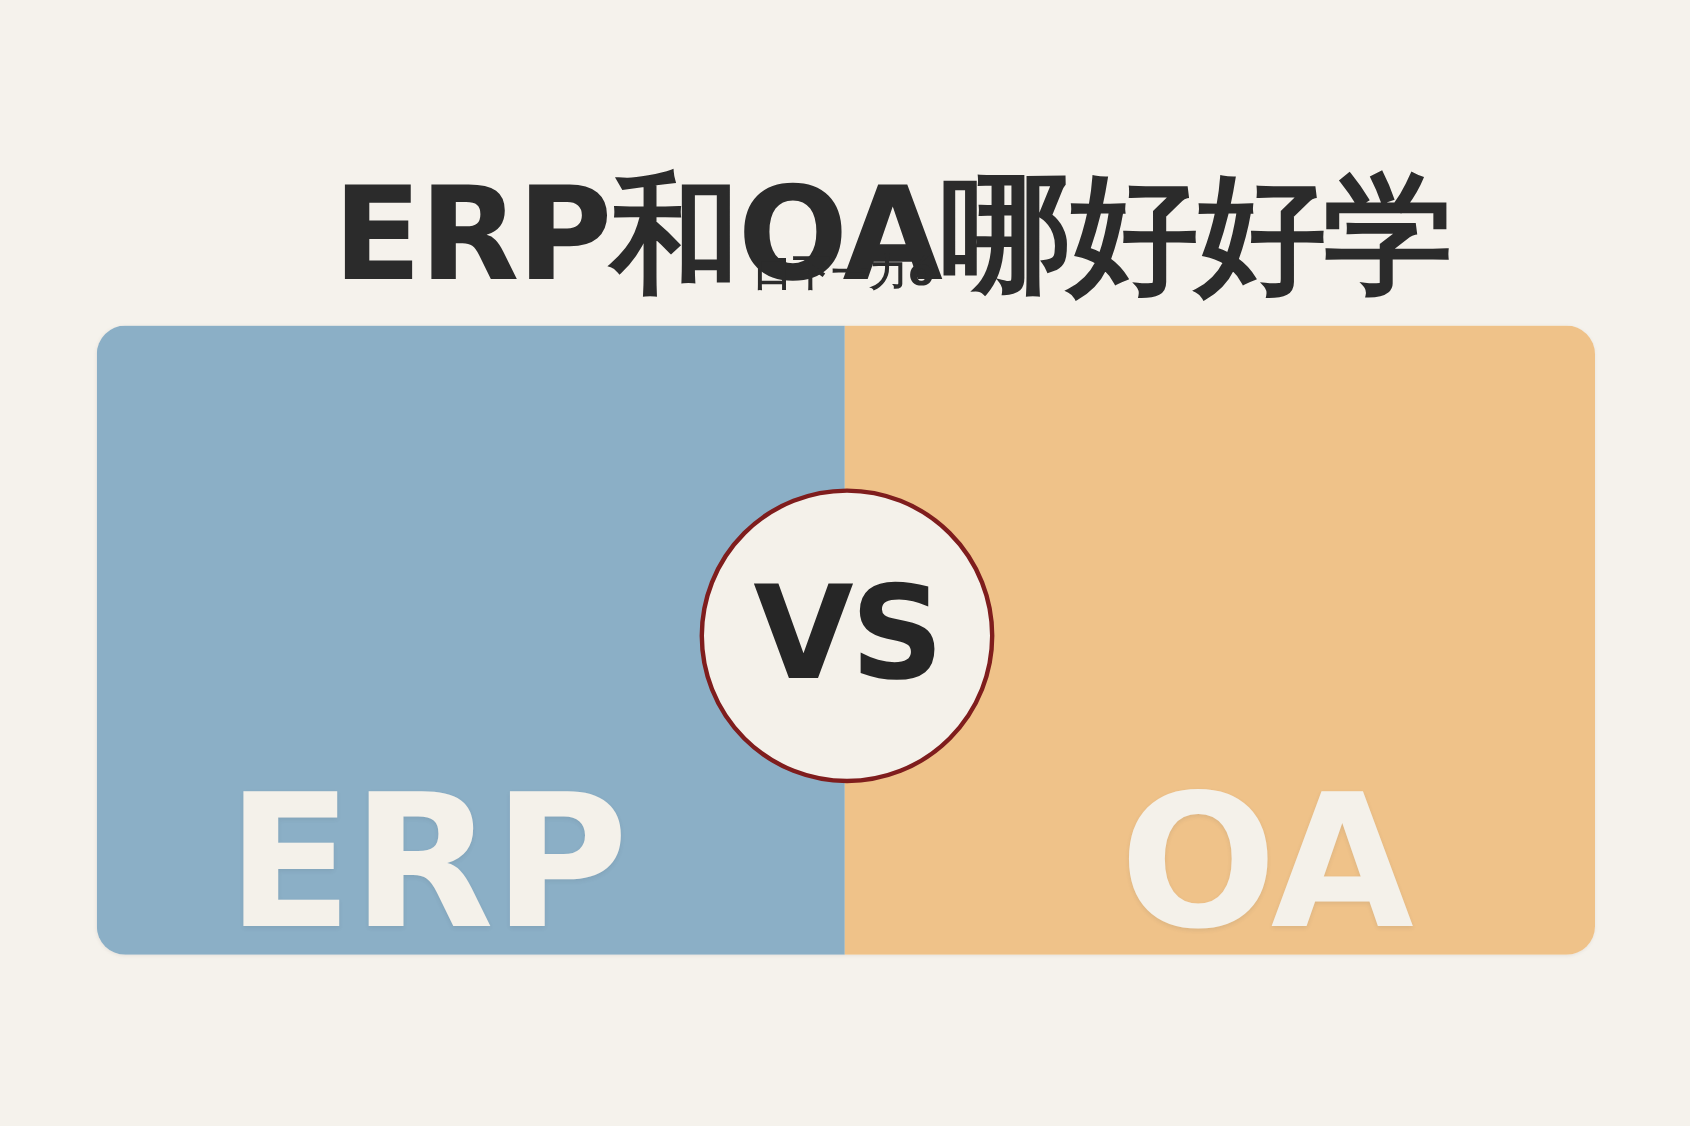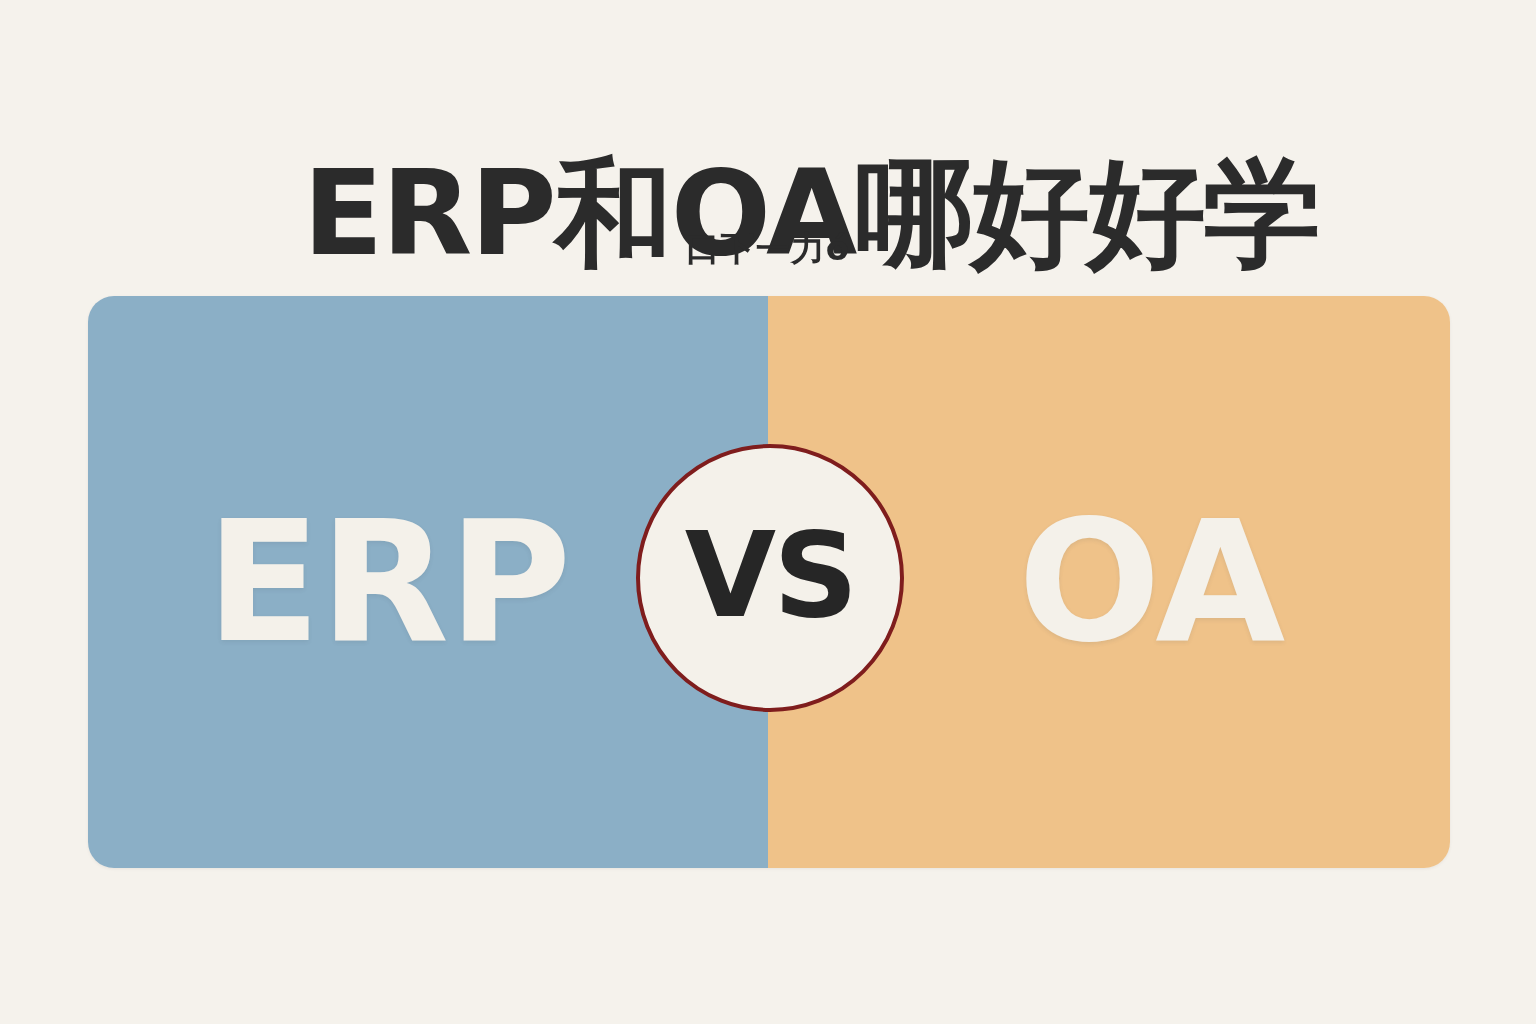--- a/index.html
+++ b/index.html
@@ -60,21 +60,21 @@
     height: 572px;
     border-radius: 26px;
     overflow: hidden;
     display: flex;
     box-shadow: 0 1px 3px rgba(120,110,95,0.10);
   }
   .panel-half {
     position: relative;
     height: 100%;
     display: flex;
-    align-items: center;
+    align-items: flex-end;
   }
   .panel-half.left {
     width: 680px;
     background: #8bafc6;
     justify-content: flex-start;
   }
   .panel-half.right {
     width: 682px;
     background: #efc289;
     justify-content: flex-start;

